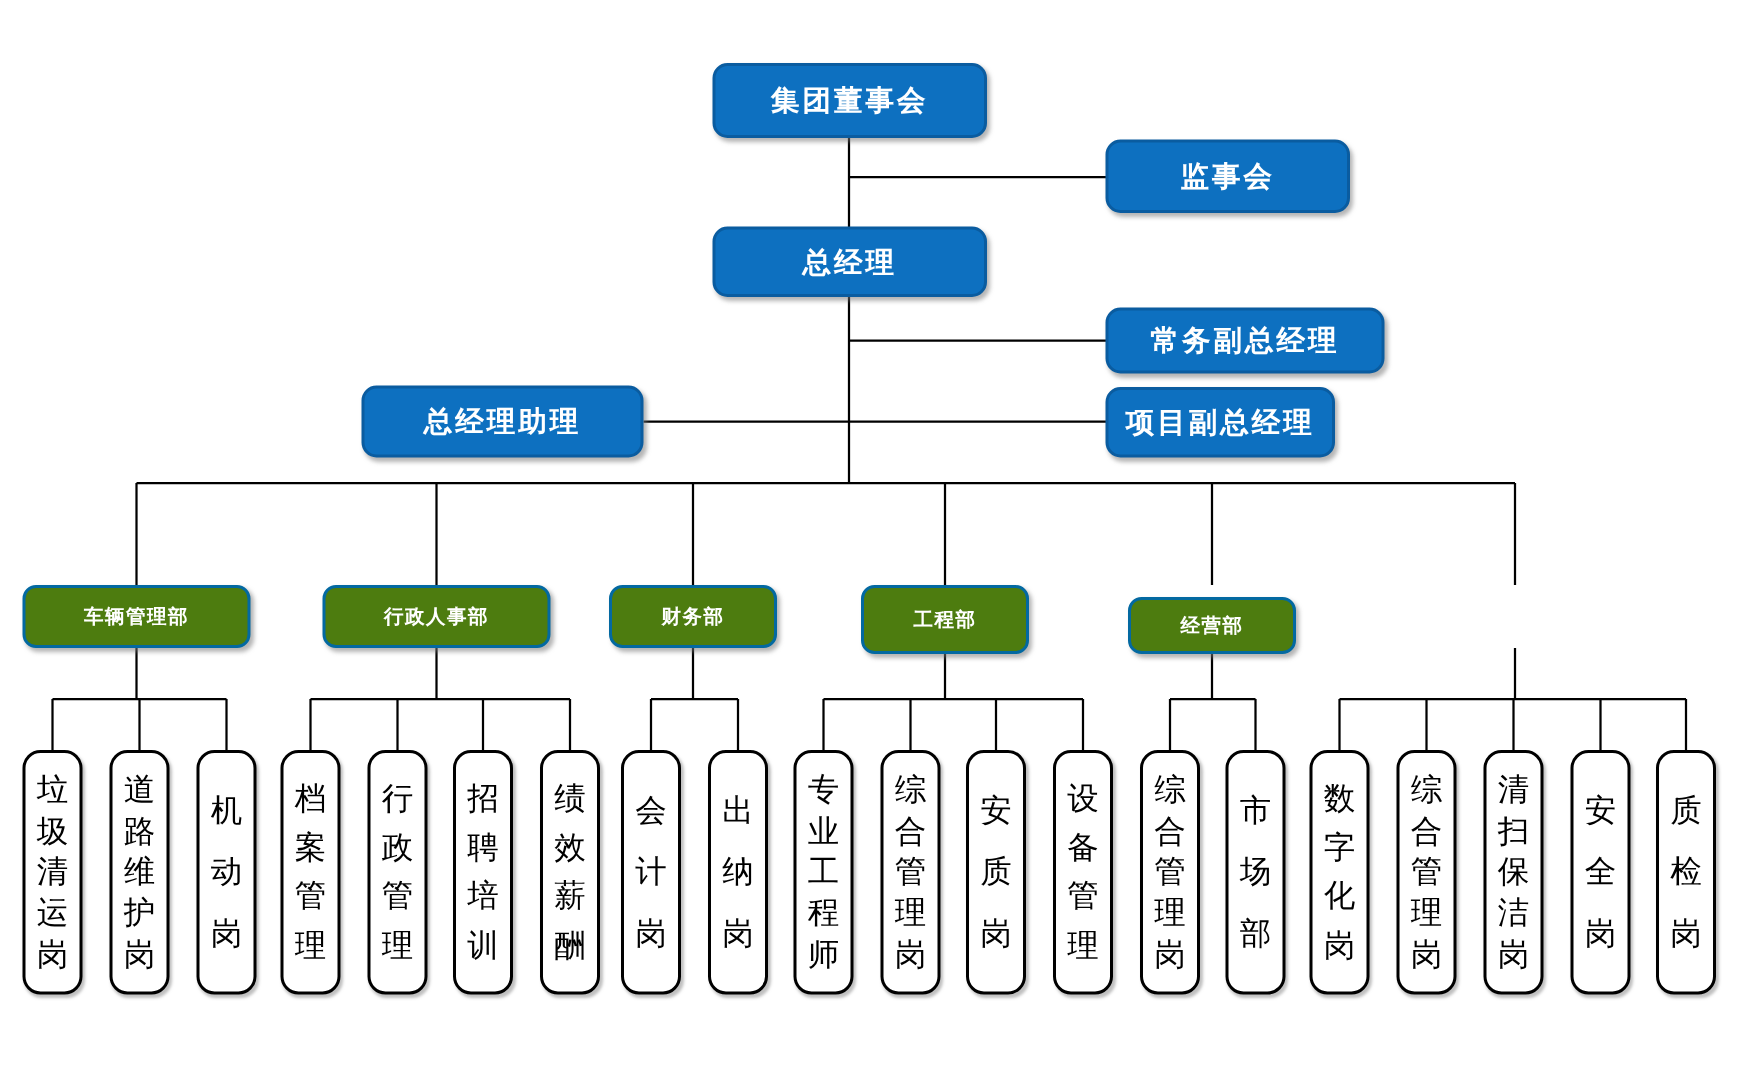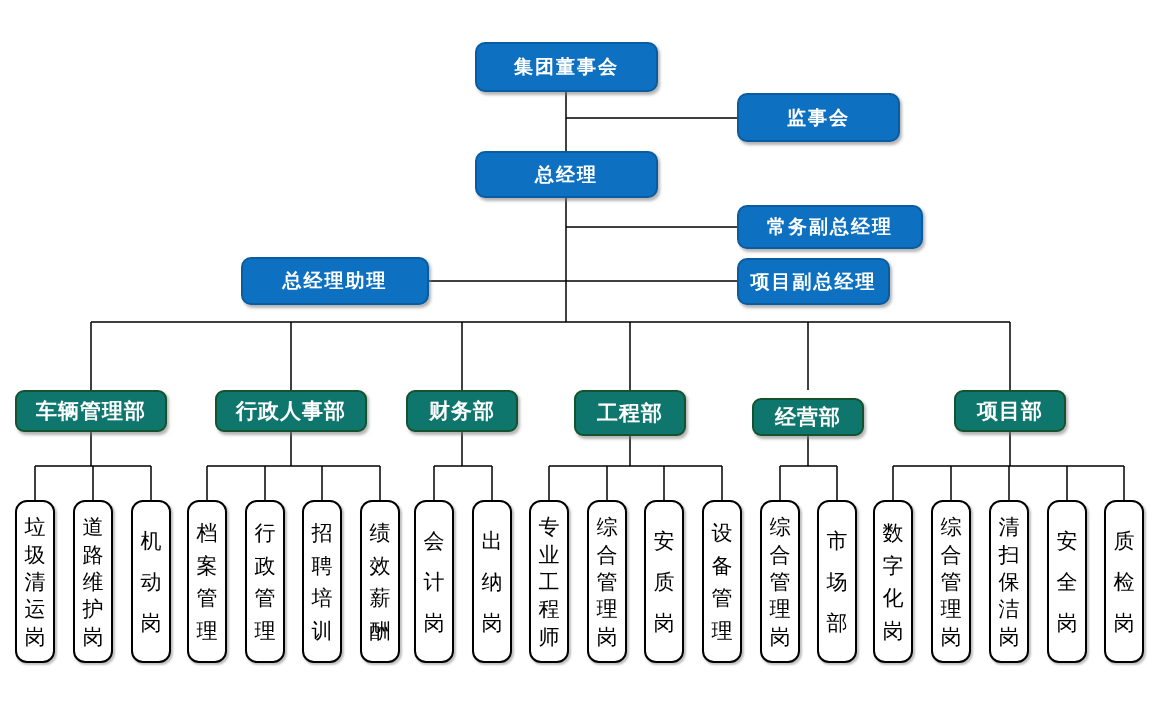--- a/index.html
+++ b/index.html
@@ -24,25 +24,25 @@
     background: #0d70c0;
     border: 2px solid #0a5ca0;
     border-radius: 10px;
     color: #ffffff;
     font-size: 19px;
     font-weight: bold;
     letter-spacing: 2px;
     box-shadow: 2px 2.5px 3px rgba(120,120,120,0.55);
   }
   .dept {
-    background: #0f766e;
-    border: 2px solid #14532d;
+    background: #4d7c0f;
+    border: 2px solid #0369a1;
     border-radius: 9px;
     color: #ffffff;
-    font-size: 21px;
+    font-size: 13px;
     font-weight: bold;
     letter-spacing: 1px;
     box-shadow: 2px 2.5px 3px rgba(120,120,120,0.55);
   }
   .post {
     background: #ffffff;
     border: 2px solid #000000;
     border-radius: 12px;
     color: #000000;
     font-size: 21px;
@@ -120,21 +120,20 @@
   <div class="node exec" style="left:737px; top:205px; width:186px; height:44px">常务副总经理</div>
   <div class="node exec" style="left:475px; top:151px; width:183px; height:47px">总经理</div>
   <div class="node exec" style="left:241px; top:257px; width:188px; height:48px">总经理助理</div>
   <div class="node exec" style="left:737px; top:258px; width:153px; height:47px">项目副总经理</div>
 
   <div class="node dept" style="left:15px;  top:390px; width:152px; height:42px">车辆管理部</div>
   <div class="node dept" style="left:406px; top:390px; width:112px; height:42px">财务部</div>
   <div class="node dept" style="left:215px; top:390px; width:152px; height:42px">行政人事部</div>
   <div class="node dept" style="left:574px; top:390px; width:112px; height:46px">工程部</div>
   <div class="node dept" style="left:752px; top:398px; width:112px; height:38px">经营部</div>
-  <div class="node dept" style="left:954px; top:390px; width:112px; height:42px">项目部</div>
 
   <div class="node post vtext" style="left:15px;   top:500px; width:40px; height:163px">
       <span>垃</span>
       <span>圾</span>
       <span>清</span>
       <span>运</span>
       <span>岗</span>
     </div>
   <div class="node post vtext" style="left:73px;   top:500px; width:40px; height:163px">
       <span>道</span>

